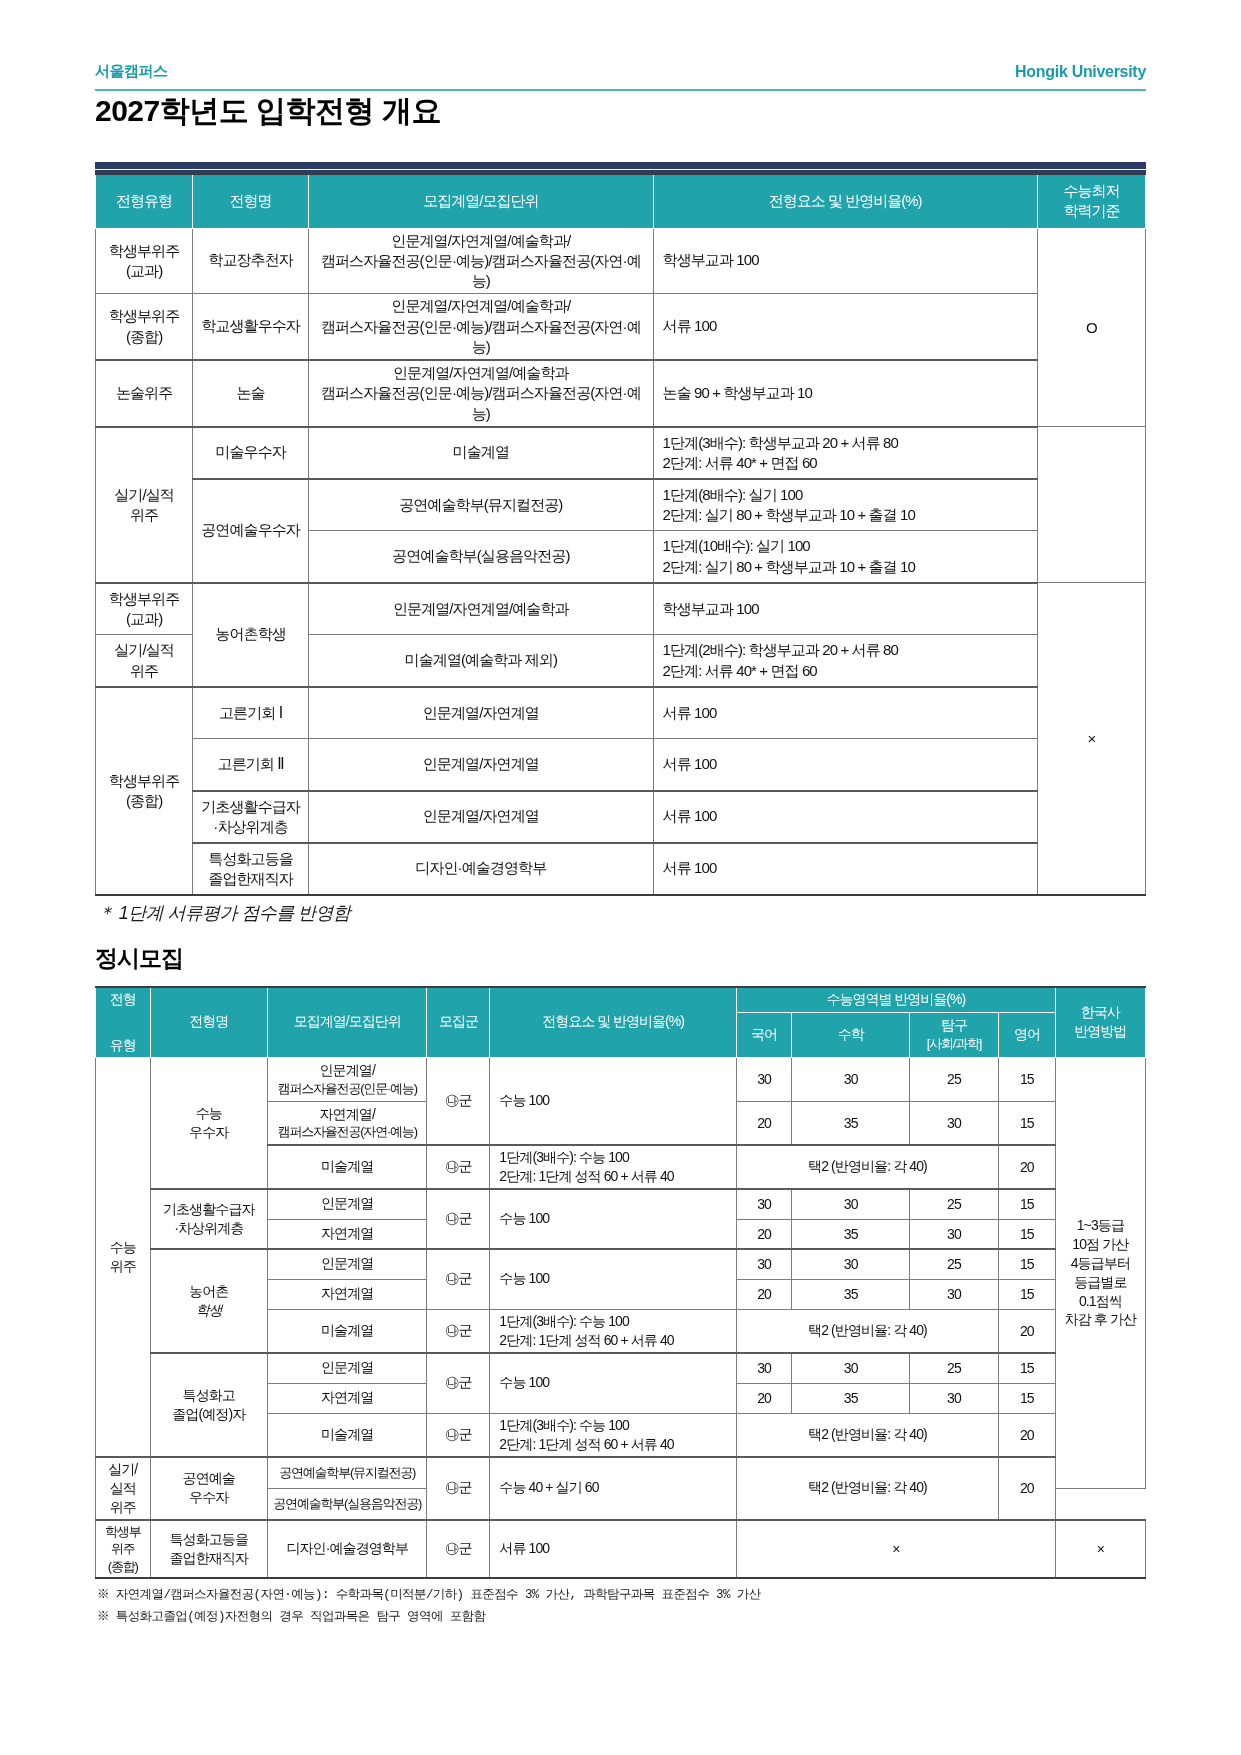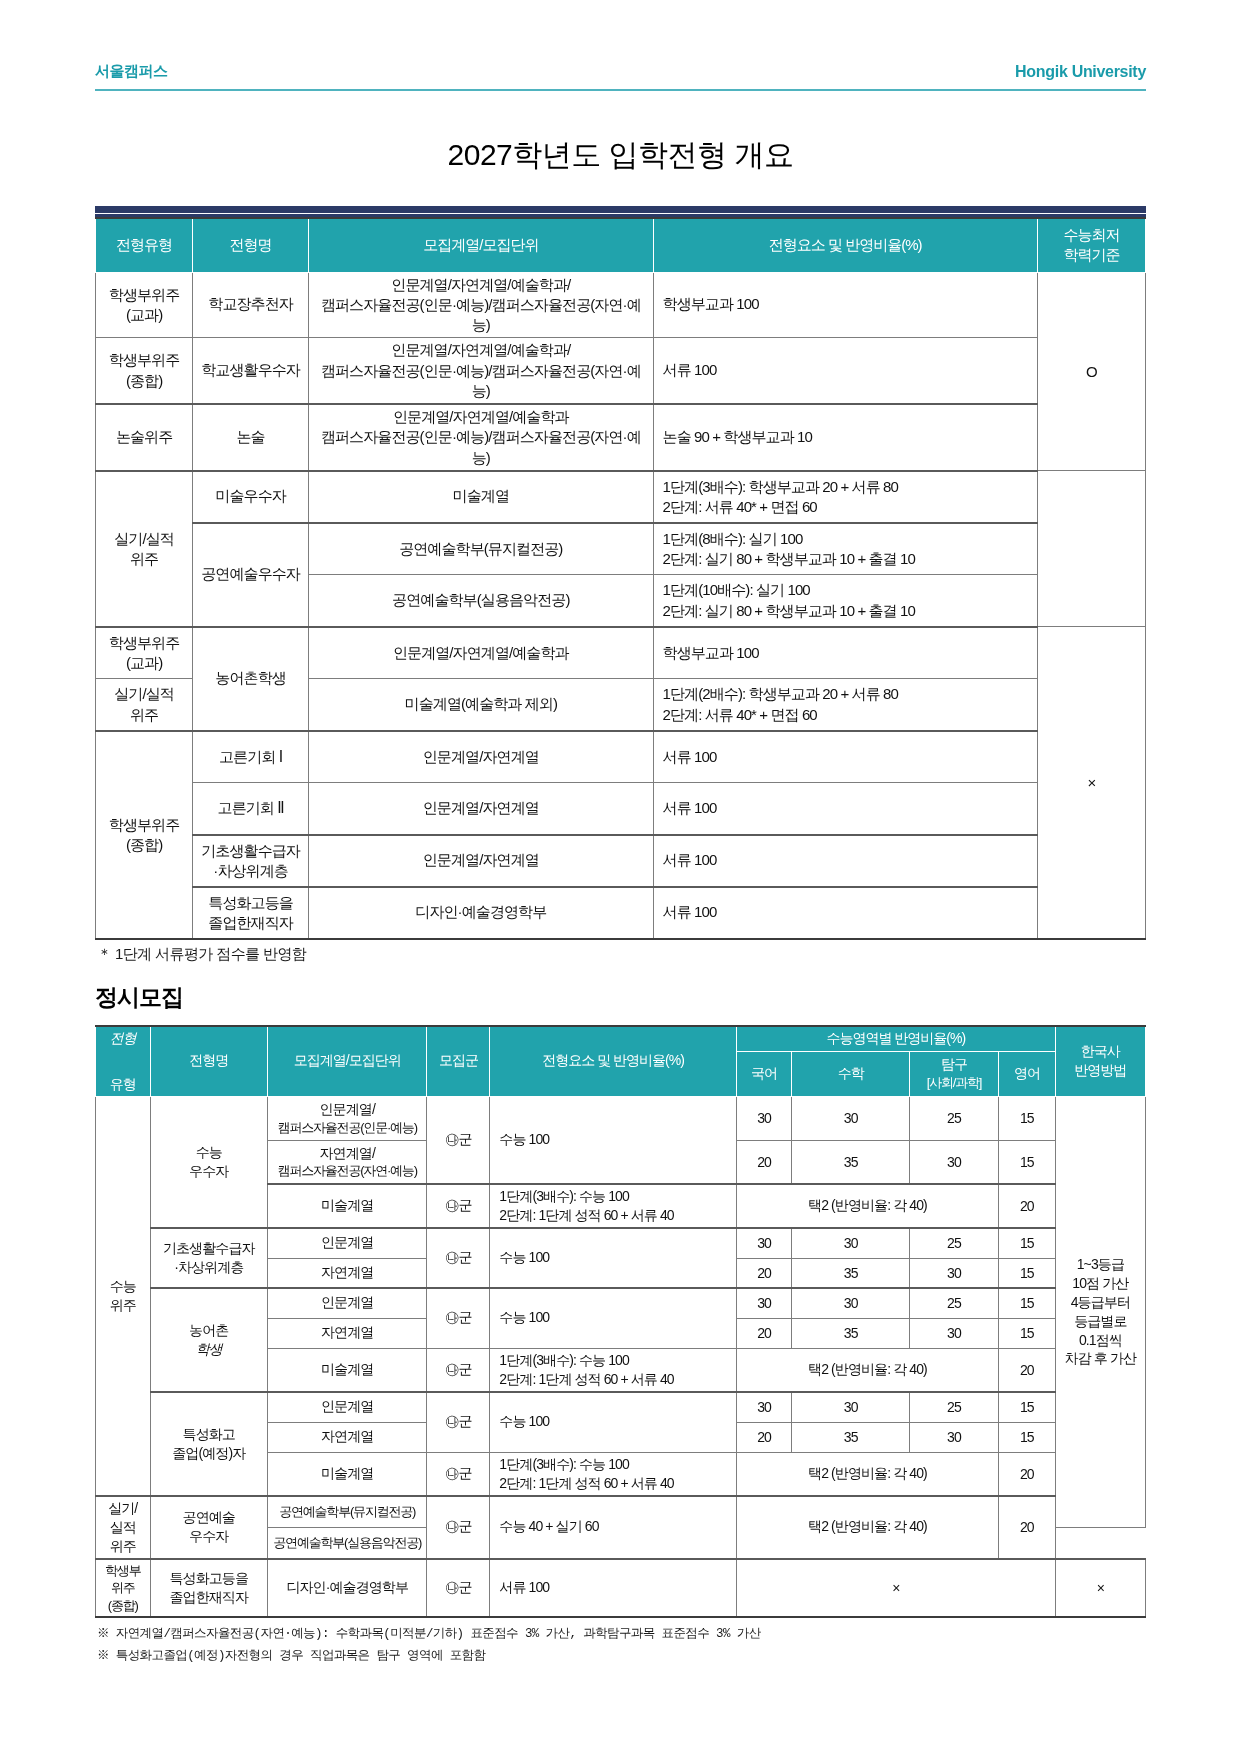--- a/index.html
+++ b/index.html
@@ -42,25 +42,23 @@
     letter-spacing: -0.3px;
   }
   .header-rule {
     height: 2px;
     background: #4fb3bf;
     margin-top: 2px;
   }
 
   
   .doc-title {
-    text-align: center;
     font-size: 30px;
-    font-weight: normal;
+    font-weight: bold;
     letter-spacing: -0.5px;
-    margin-top: 44px;
     color: #000;
   }
   .title-rule {
     height: 7px;
     background: #2B3A67;
     margin-top: 30px;
   }
   .title-rule-inner {
     height: 3px;
     background: #2B3A67;
@@ -119,21 +117,21 @@
   table.t2 td.tall { height: 44px; }
   table.t2 .sub { font-size: 13px; letter-spacing: -1.2px; }
   .gun { font-size: 14px; white-space: nowrap; }
 
   .note {
     font-size: 12.5px;
     color: #1a1a1a;
     letter-spacing: -0.6px;
     margin: 5px 0 0 2px;
   }
-  .note-star { font-size: 15px; }
+  .note-star { font-size: 18px; font-style: italic; }
   .footnotes { margin-top: 7px; }
   .footnotes div { margin-bottom: 3px; font-family: Liberation Mono, monospace; }
 
   .small-hdr { line-height: 1.25; }
 </style>
 </head>
 <body>
 
 <div class="page">
 
@@ -310,21 +308,21 @@
         <col style="width:235px">
       <col style="width:53px">
         <col style="width:112px">
         <col style="width:85px">
         <col style="width:54px">
       <col style="width:86px">
     </colgroup>
     <thead>
       <tr>
         <th rowspan="2" class="small-hdr">
-          <span style="display: block; line-height: 1.35; font-style: italic;">전형</span>
+          <span style="display: block; line-height: 1.35;">전형</span>
           <span style="display: block; line-height: 1.35; margin-top: 27px;">유형</span>
         </th>
         <th rowspan="2">전형명</th>
         <th rowspan="2">모집계열/모집단위</th>
         <th rowspan="2">모집군</th>
         <th rowspan="2">전형요소 및 반영비율(%)</th>
         <th colspan="4">수능영역별 반영비율(%)</th>
         <th rowspan="2" class="small-hdr">
           <span style="display: block; line-height: 1.35;">한국사</span>
           <span style="display: block; line-height: 1.35;">반영방법</span>

